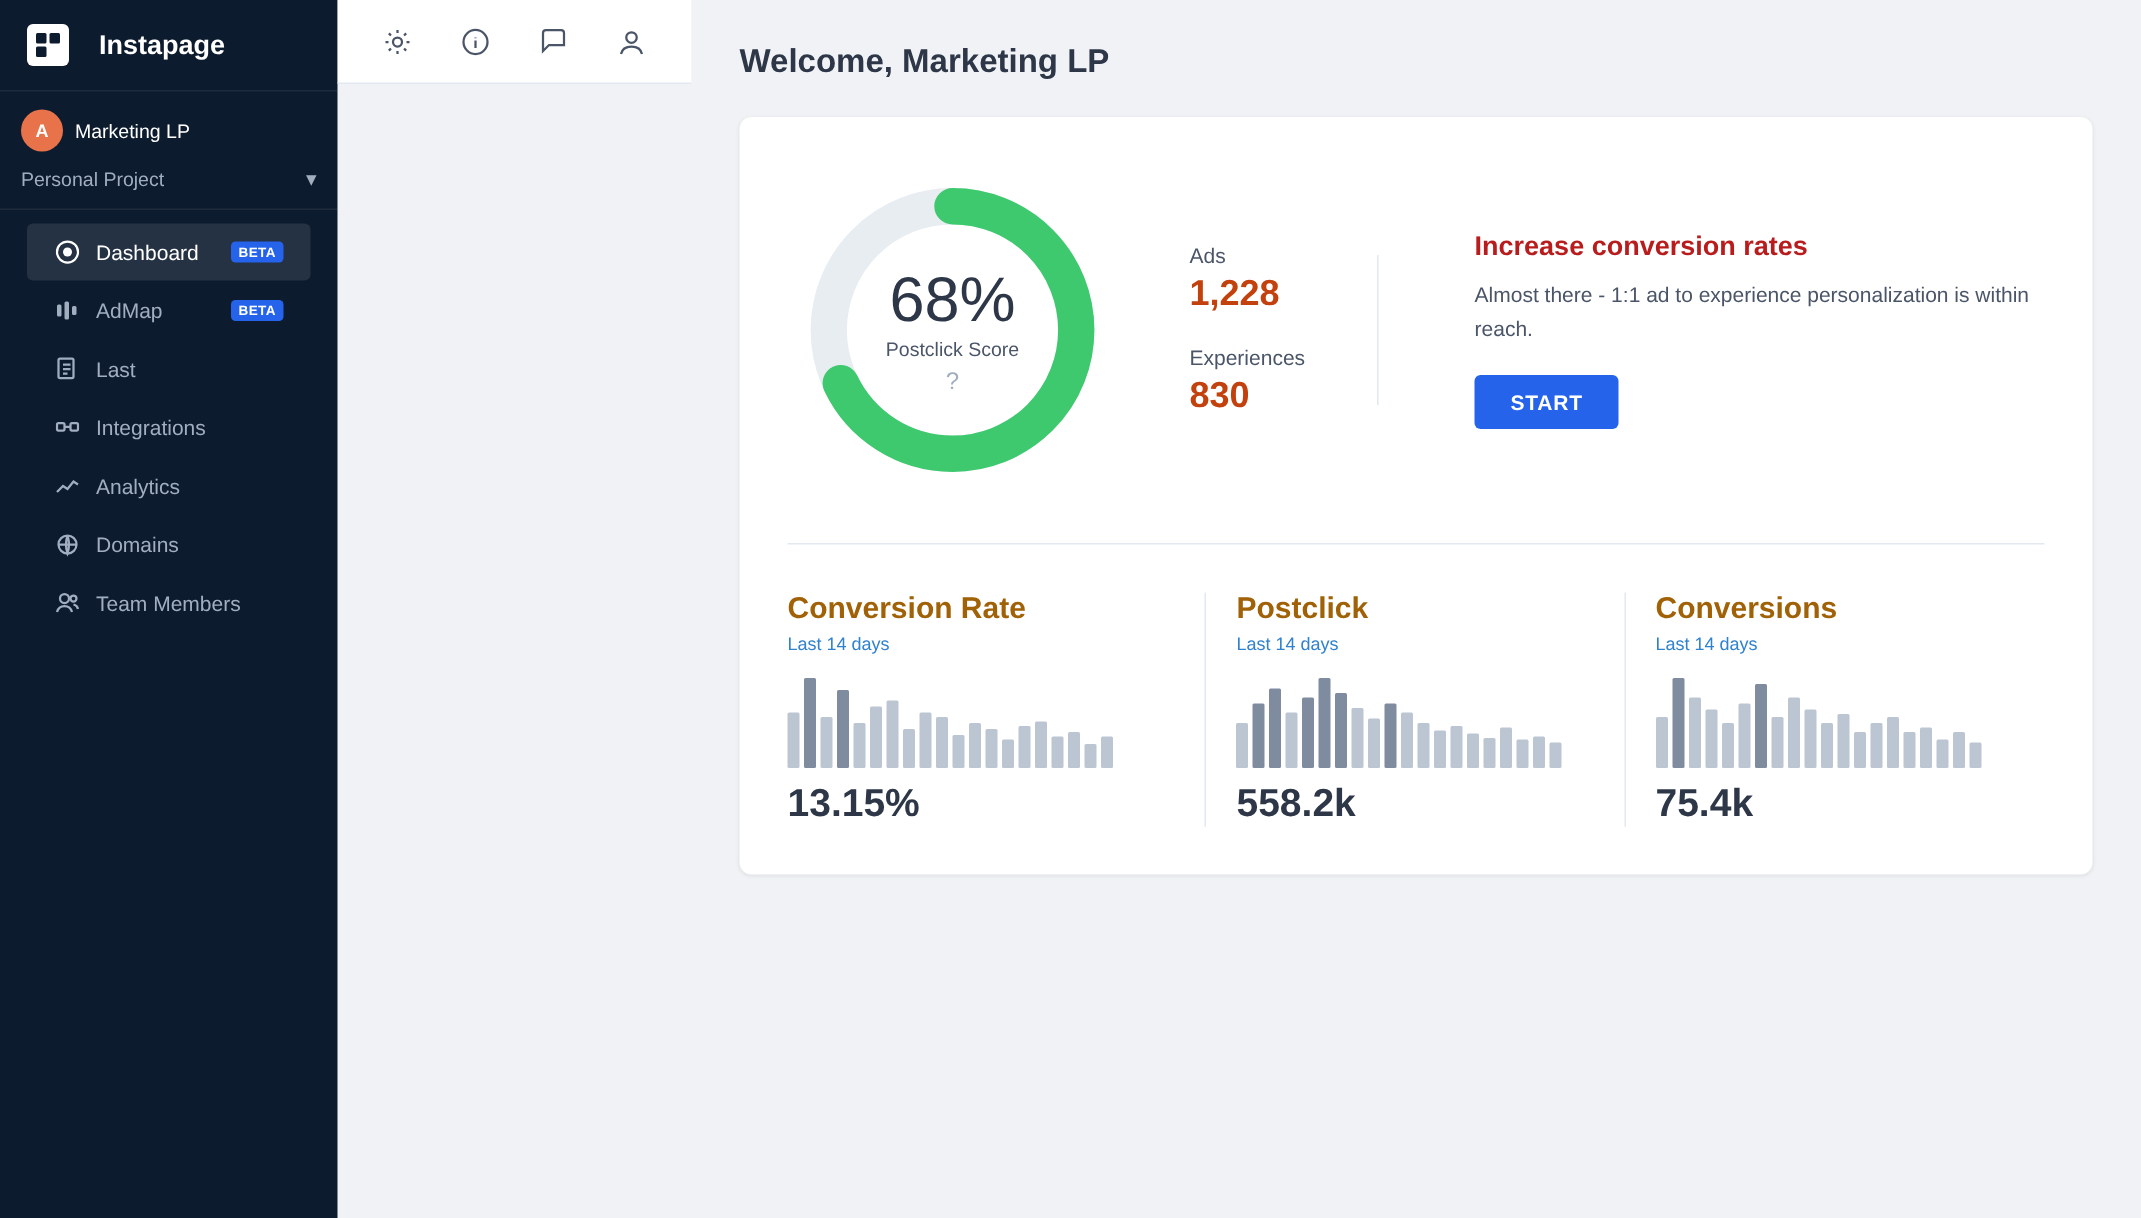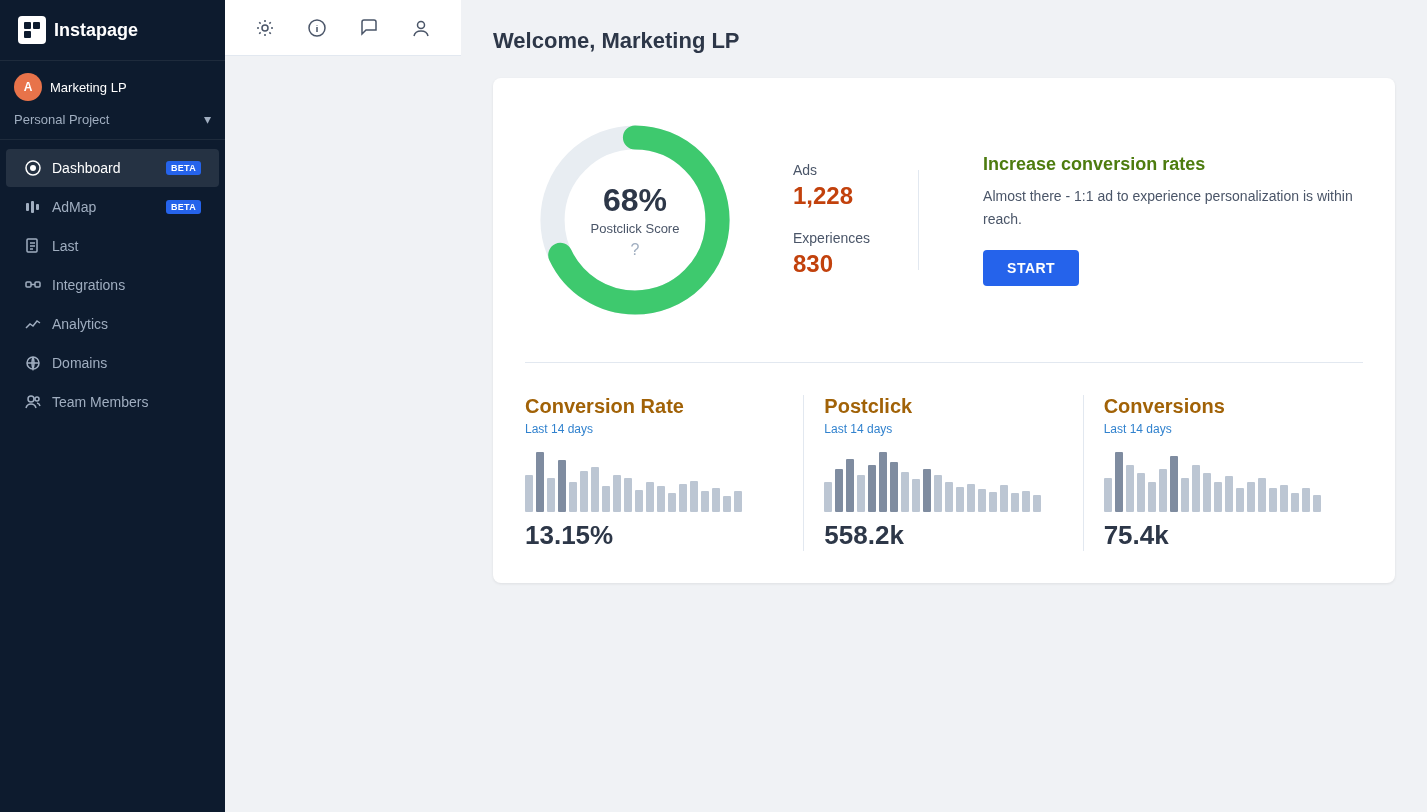--- a/index.html
+++ b/index.html
@@ -12,21 +12,21 @@
       background: #0d1b2e;
       color: #fff;
       display: flex;
       flex-direction: column;
       height: 100%;
     }
     #sidebar-logo {
       padding: 16px 18px;
       display: flex;
       align-items: center;
-      gap: 8px;
+      gap: 20px;
       border-bottom: 1px solid rgba(255,255,255,0.07);
     }
     .logo-icon {
       width: 28px; height: 28px;
       background: #fff;
       border-radius: 4px;
       display: flex; align-items: center; justify-content: center;
     }
     .logo-icon svg { width: 20px; height: 20px; }
     .logo-text { color: #fff; font-size: 18px; font-weight: 600; }
@@ -45,21 +45,21 @@
       font-size: 12px; font-weight: 700; color: #fff;
     }
     .workspace-name { font-size: 13px; font-weight: 500; color: #fff; }
     .project-selector {
       display: flex; align-items: center; justify-content: space-between;
       cursor: pointer;
     }
     .project-label { font-size: 13px; color: #a0aec0; }
     .chevron-down { color: #a0aec0; font-size: 14px; }
 
-    .nav-menu { padding: 8px 0; flex: 1; }
+    .nav-menu { padding: 8px 12px; flex: 1; }
     .nav-item {
       display: flex; align-items: center; gap: 10px;
       padding: 11px 18px;
       cursor: pointer;
       color: #a0aec0;
       font-size: 14px;
       position: relative;
       transition: background 0.15s;
       border-radius: 4px;
       margin: 1px 6px;
@@ -142,22 +142,22 @@
       width: 220px;
       height: 220px;
     }
     .donut-center {
       position: absolute;
       top: 50%; left: 50%;
       transform: translate(-50%, -50%);
       text-align: center;
     }
     .donut-percent {
-      font-size: 32px;
-      font-weight: 700;
+      font-size: 42px;
+      font-weight: 400;
       color: #2d3748;
       display: block;
     }
     .donut-label {
       font-size: 13px;
       font-weight: 500;
       color: #4a5568;
     }
     .donut-help {
       font-size: 16px;
@@ -180,21 +180,21 @@
       width: 1px;
       height: 100px;
       background: #e2e8f0;
       align-self: center;
     }
 
     .promo-section {
       flex: 1;
       padding-left: 16px;
     }
-    .promo-title { font-size: 18px; font-weight: 600; color: #4d7c0f; margin-bottom: 10px; }
+    .promo-title { font-size: 18px; font-weight: 600; color: #b91c1c; margin-bottom: 10px; }
     .promo-text { font-size: 14px; color: #4a5568; line-height: 1.6; margin-bottom: 20px; }
     .start-btn {
       background: #2563eb;
       color: #fff;
       border: none;
       padding: 10px 24px;
       border-radius: 4px;
       font-size: 14px;
       font-weight: 600;
       cursor: pointer;

